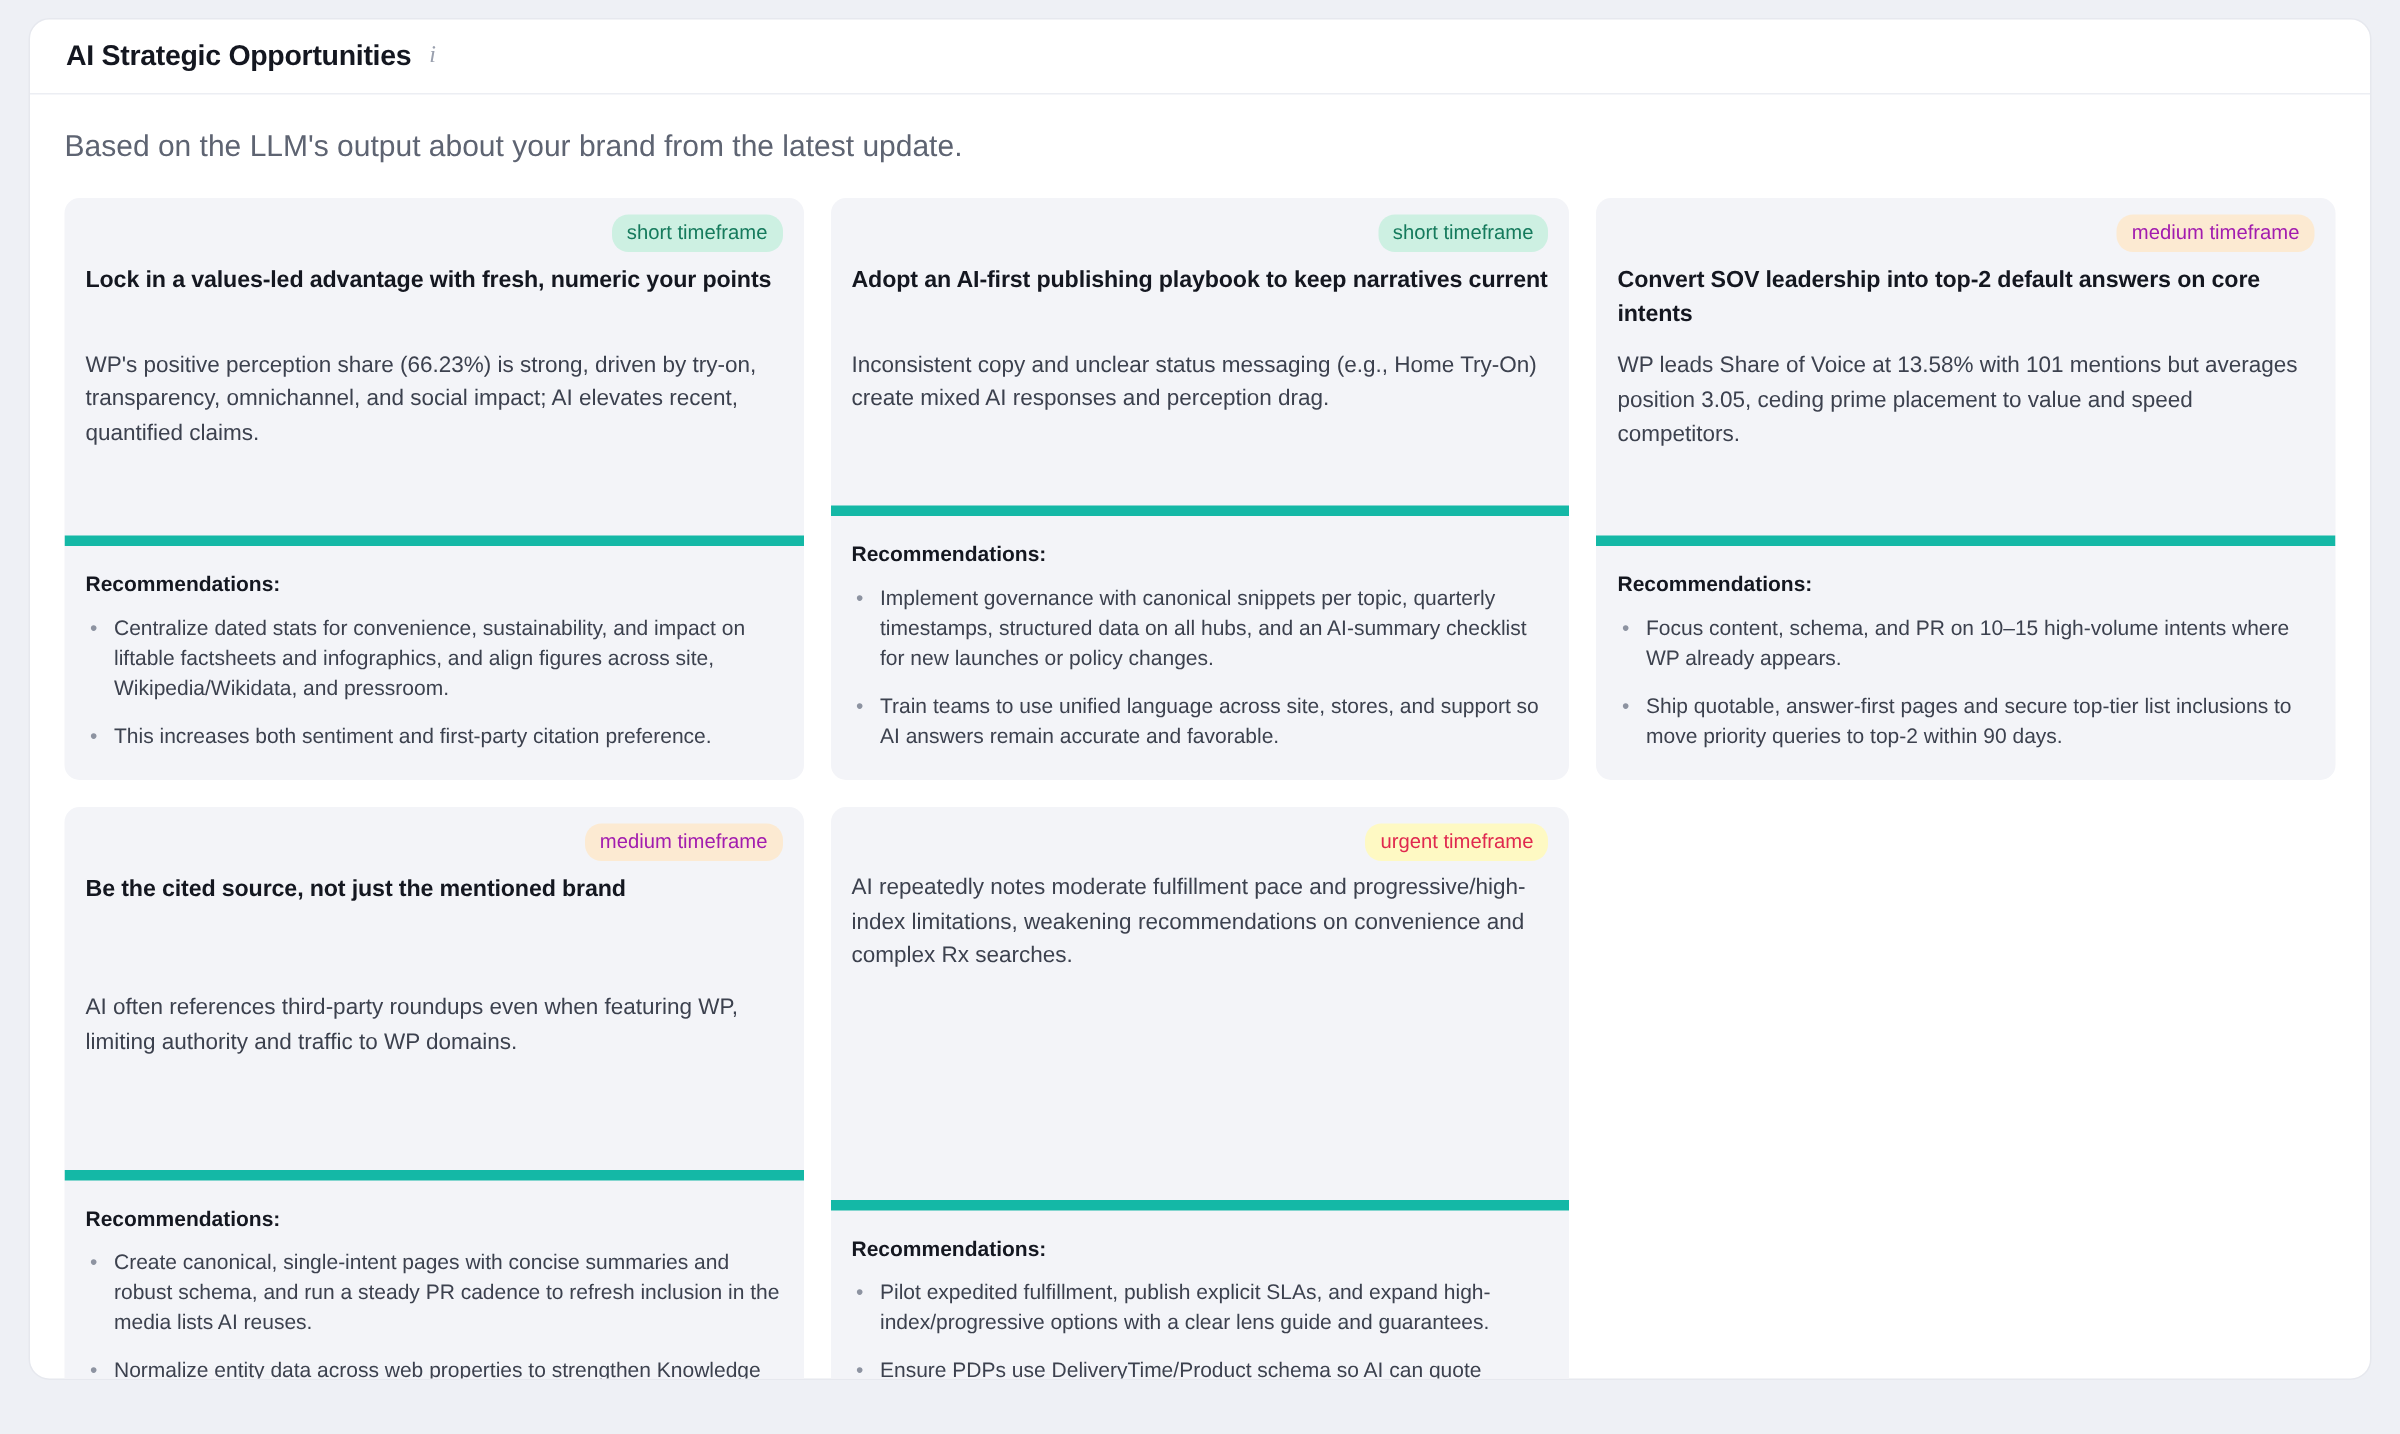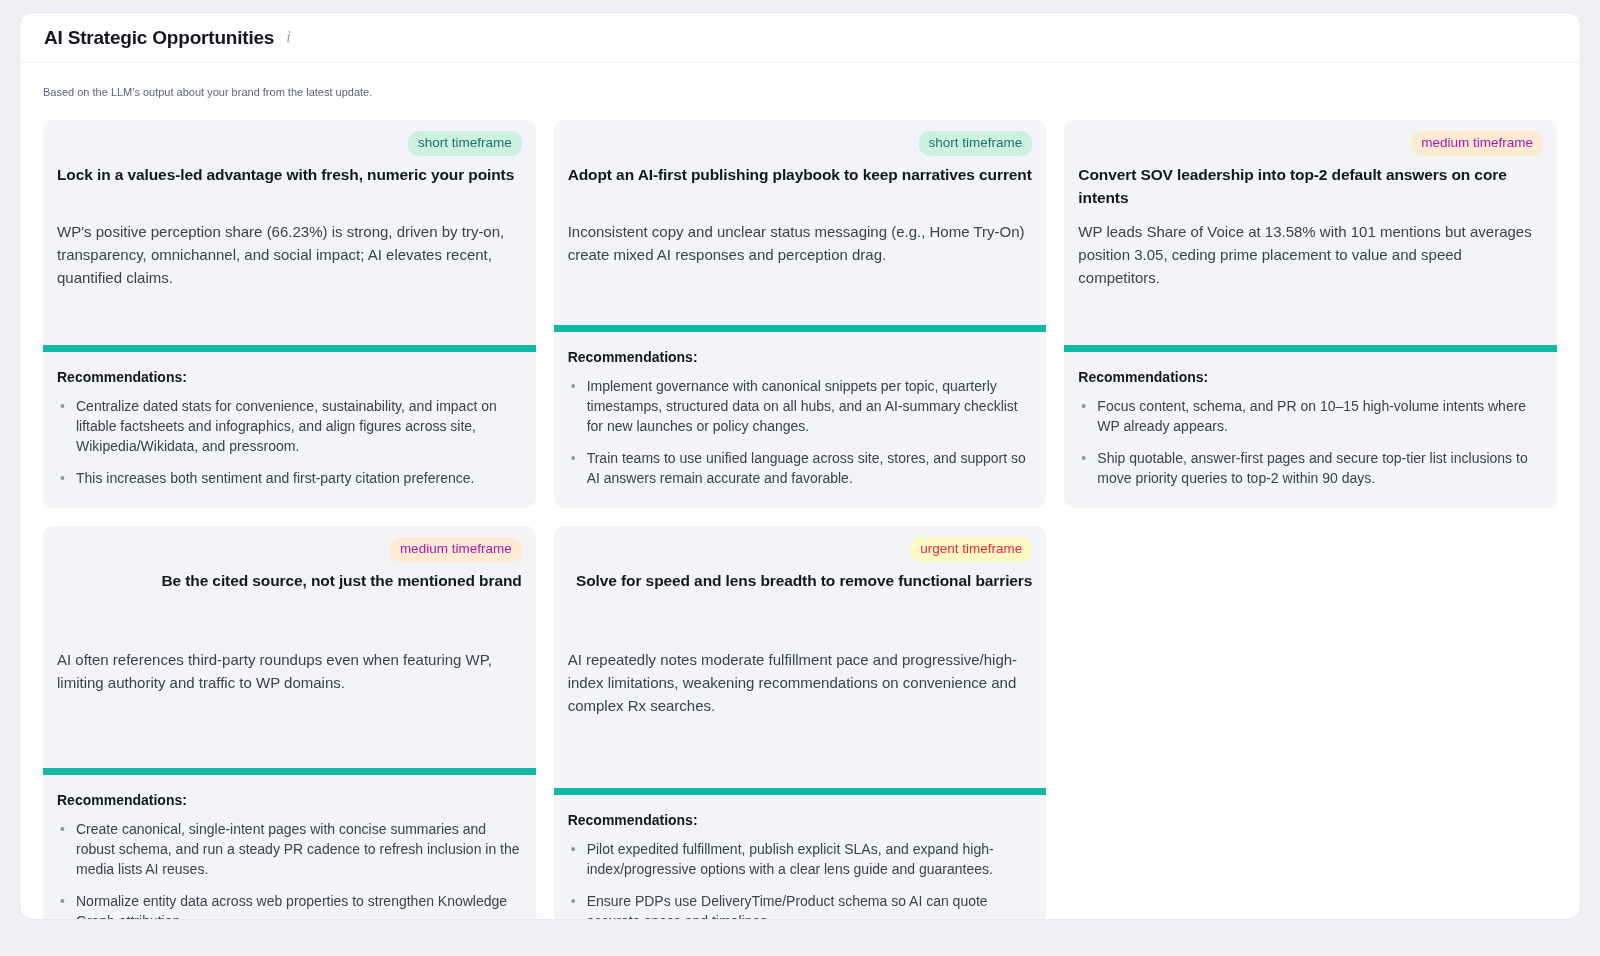--- a/index.html
+++ b/index.html
@@ -50,21 +50,21 @@
     line-height: 1;
     position: relative;
     top: -1px;
   }
 
   .panel-body {
     padding: 22px 23px 0 23px;
   }
 
   .subtitle {
-    font-size: 11px;
+    font-size: 20px;
     color: #5e6472;
     margin: 0 0 21px 0;
     line-height: 1.3;
   }
 
   .grid {
     display: grid;
     grid-template-columns: repeat(3, 1fr);
     column-gap: 18px;
     row-gap: 18px;
@@ -158,21 +158,21 @@
     left: 3px;
     top: 0;
     color: #8d93a1;
     font-size: 14px;
     line-height: 1.43;
   }
 
   
   .row1 .card-top { min-height: 178px; }
   .row2 .card-top { min-height: 215px; }
-  .row2 .card-title { margin-bottom: 34px; text-align: right; }
+  .row2 .card-title { margin-bottom: 34px; }
 </style>
 </head>
 <body>
 
 <div class="panel">
 
   <div class="panel-header">
     <span class="panel-title">AI Strategic Opportunities</span>
     <span class="info-icon">i</span>
   </div>
@@ -242,21 +242,20 @@
               <li><span class="bullet">•</span><span>Create canonical, single-intent pages with concise summaries and robust schema, and run a steady PR cadence to refresh inclusion in the media lists AI reuses.</span></li>
               <li><span class="bullet">•</span><span>Normalize entity data across web properties to strengthen Knowledge Graph attribution.</span></li>
             </ul>
           </div>
         </div>
         <div class="opp-card row2">
           <div class="card-top">
             <div class="badge-row">
               <span class="badge urgent">urgent timeframe</span>
             </div>
-            <div class="card-title">Solve for speed and lens breadth to remove functional barriers</div>
             <p class="card-desc">AI repeatedly notes moderate fulfillment pace and progressive/high-index limitations, weakening recommendations on convenience and complex Rx searches.</p>
           </div>
           <div class="card-rec">
             <div class="rec-heading">Recommendations:</div>
             <ul class="rec-list">
               <li><span class="bullet">•</span><span>Pilot expedited fulfillment, publish explicit SLAs, and expand high-index/progressive options with a clear lens guide and guarantees.</span></li>
               <li><span class="bullet">•</span><span>Ensure PDPs use DeliveryTime/Product schema so AI can quote accurate specs and timelines.</span></li>
             </ul>
           </div>
         </div>

